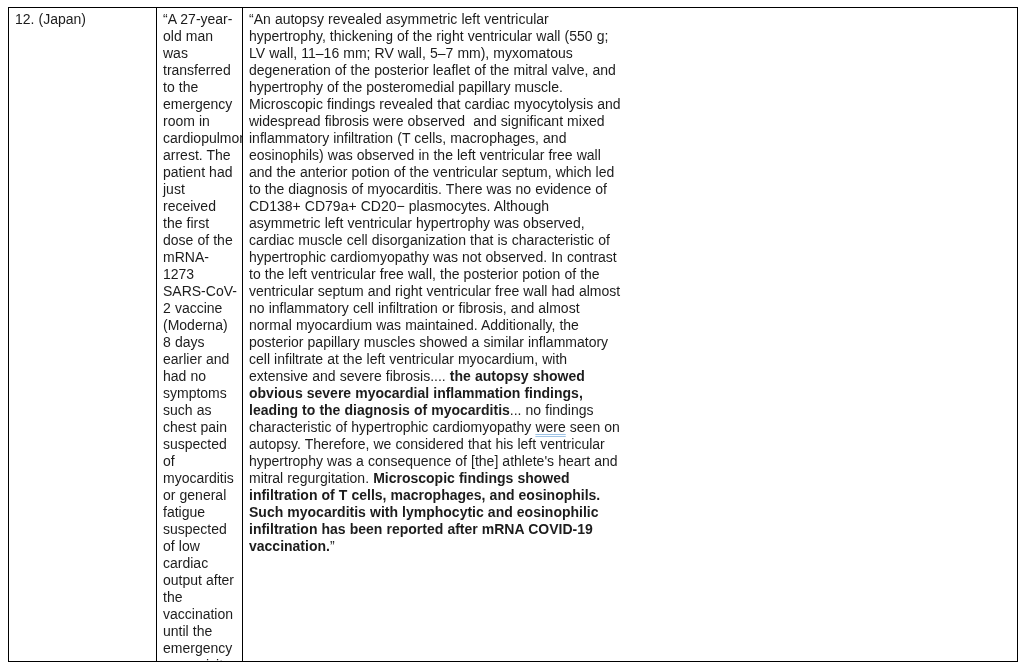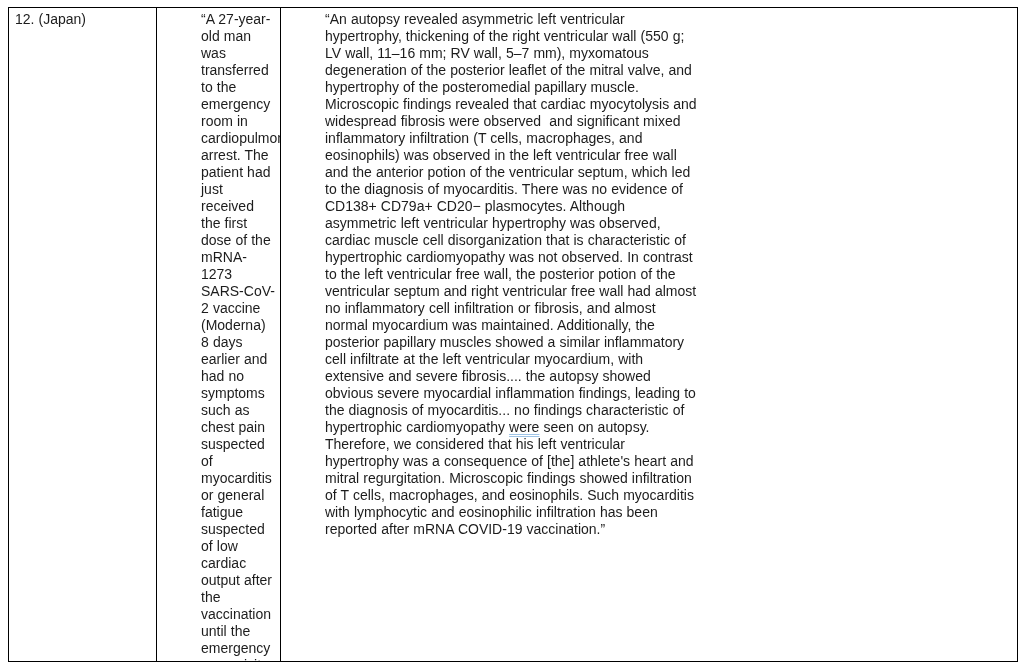--- a/index.html
+++ b/index.html
@@ -11,35 +11,34 @@
   *{box-sizing:border-box;margin:0;padding:0;}
   html,body{width:1024px;height:668px;background:var(--page-bg);overflow:hidden;}
   body{font-family:"Liberation Sans","DejaVu Sans",sans-serif;color:var(--text-color);}
   .page{position:relative;width:1024px;height:668px;background:var(--page-bg);}
   .case-table{
     position:absolute;left:8px;top:7px;width:1010px;height:655px;
     display:grid;
     grid-template-columns:148px 86px 384px 1fr;
     border:1.5px solid var(--border-color);
     background:var(--page-bg);
-    gap:38px;
   }
   .cell{
     border-right:1.5px solid var(--border-color);
     padding:3px 5px 3px 6px;
     overflow:hidden;
   }
   .cell.last{border-right:none;}
   .cell-text{
     font-size:14px;
     line-height:17px;
     white-space:pre-wrap;
     word-spacing:0.2px;
   }
-  .seg-bold{font-weight:normal;}
+  .seg-bold{font-weight:bold;}
   .seg-grammar{
     text-decoration:underline;
     text-decoration-style:double;
     text-decoration-color:var(--grammar-color);
     text-decoration-thickness:1px;
     text-underline-offset:2px;
     text-align:center;
   }
 </style>
 </head>

